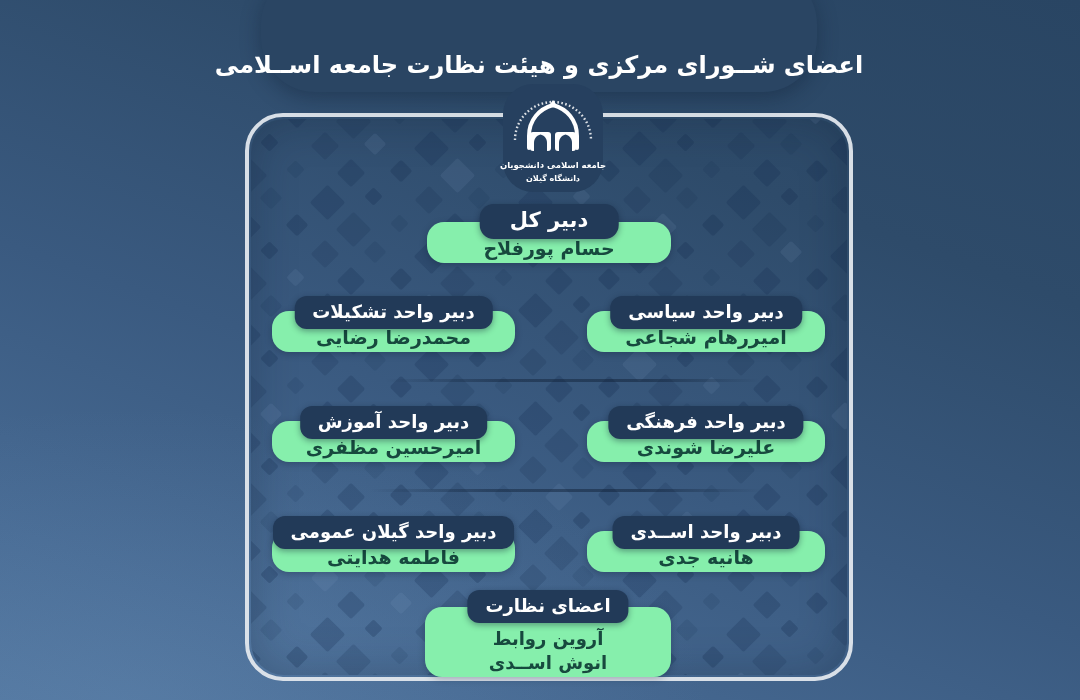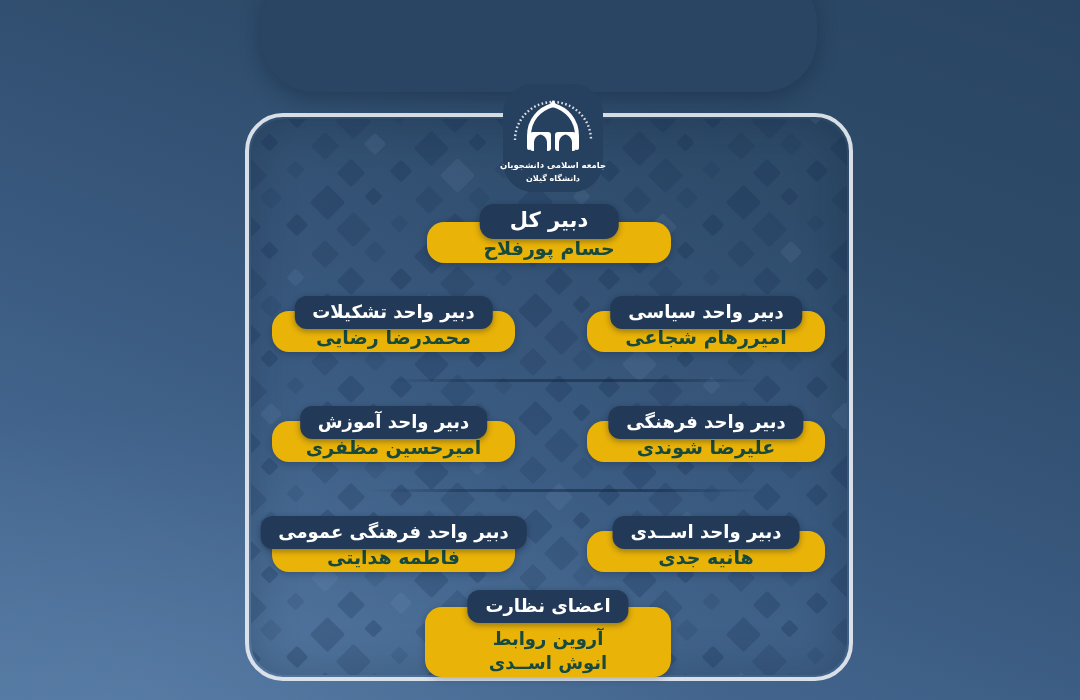--- a/index.html
+++ b/index.html
@@ -46,21 +46,21 @@
 
   
   .unit{position:absolute;z-index:4;}
   .title-pill{
     position:absolute;top:0;left:50%;transform:translateX(-50%);
     background:#223a58;color:#ffffff;border-radius:12px;
     padding:4px 18px 6px;font-size:18px;font-weight:bold;line-height:23px;
     white-space:nowrap;z-index:2;box-shadow:0 2px 6px rgba(10,22,42,0.4);
   }
   .name-pill{
-    position:absolute;left:0;right:0;top:15px;height:41px;background:#eab308;
+    position:absolute;left:0;right:0;top:15px;height:41px;background:#86efac;
     border-radius:17px;z-index:1;display:flex;align-items:center;justify-content:center;
     padding-top:11px;box-sizing:border-box;box-shadow:0 2px 7px rgba(10,22,42,0.28);
     color:#17493e;font-weight:bold;font-size:19px;white-space:nowrap;
   }
   #unit-sg{top:204px;left:427px;width:244px;}
   #unit-sg .title-pill{font-size:21px;padding:5px 30px 7px;border-radius:14px;}
   #unit-sg .name-pill{top:18px;}
   #unit-0{top:296px;left:587px;width:238px;}
   #unit-1{top:296px;left:272px;width:243px;}
   #unit-2{top:406px;left:587px;width:238px;}
@@ -344,20 +344,21 @@
     <div class="dm" style="left: 376px; top: 557px; width: 25px; height: 25px; opacity: 0.22;"></div>
     <div class="dm" style="left: 428px; top: 557px; width: 13px; height: 13px; opacity: 0.26;"></div>
     <div class="dm lt" style="left: 480px; top: 557px; width: 20px; height: 20px; opacity: 0.1;"></div>
     <div class="dm" style="left: 532px; top: 557px; width: 16px; height: 16px; opacity: 0.12;"></div>
     <div class="dm" style="left: 584px; top: 557px; width: 25px; height: 25px; opacity: 0.22;"></div>
   </div>
 
 <div class="abs panel"></div>
 
 <div class="abs banner">
+  <div class="banner-line1">اعضای شــورای مرکزی و هیئت نظارت جامعه اســلامی</div>
 </div>
 
 <div class="abs logo-bg"></div>
 <svg class="abs logo-emblem" viewBox="0 0 98 74" xmlns="http://www.w3.org/2000/svg">
 
   <path d="M11 48 A 38 38 0 0 1 87 48" fill="none" stroke="#ffffff" stroke-width="2.4" stroke-dasharray="1.6 2.4" opacity="0.85"></path>
 
   <path d="M49 8 l3.2 4.6 -3.2 3.2 -3.2 -3.2 z" fill="#ffffff"></path>
 
   <path d="M25 56 L25 44 C25 28 35 17 49 13 C63 17 73 28 73 44 L73 56" fill="none" stroke="#ffffff" stroke-width="4" stroke-linecap="round"></path>
@@ -390,21 +391,21 @@
 </div>
 <div class="unit" id="unit-3">
   <div class="title-pill">دبیر واحد آموزش</div>
   <div class="name-pill">امیرحسین مظفری</div>
 </div>
 <div class="unit" id="unit-4">
   <div class="title-pill">دبیر واحد اســدی</div>
   <div class="name-pill">هانیه جدی</div>
 </div>
 <div class="unit" id="unit-5">
-  <div class="title-pill">دبیر واحد فرهنگی عمومی</div>
+  <div class="title-pill">دبیر واحد گیلان عمومی</div>
   <div class="name-pill">فاطمه هدایتی</div>
 </div>
 
 <div class="unit" id="unit-sb">
   <div class="title-pill">اعضای نظارت</div>
   <div class="name-pill">
     <div>آروین روابط</div>
     <div>انوش اســدی</div>
   </div>
 </div>

